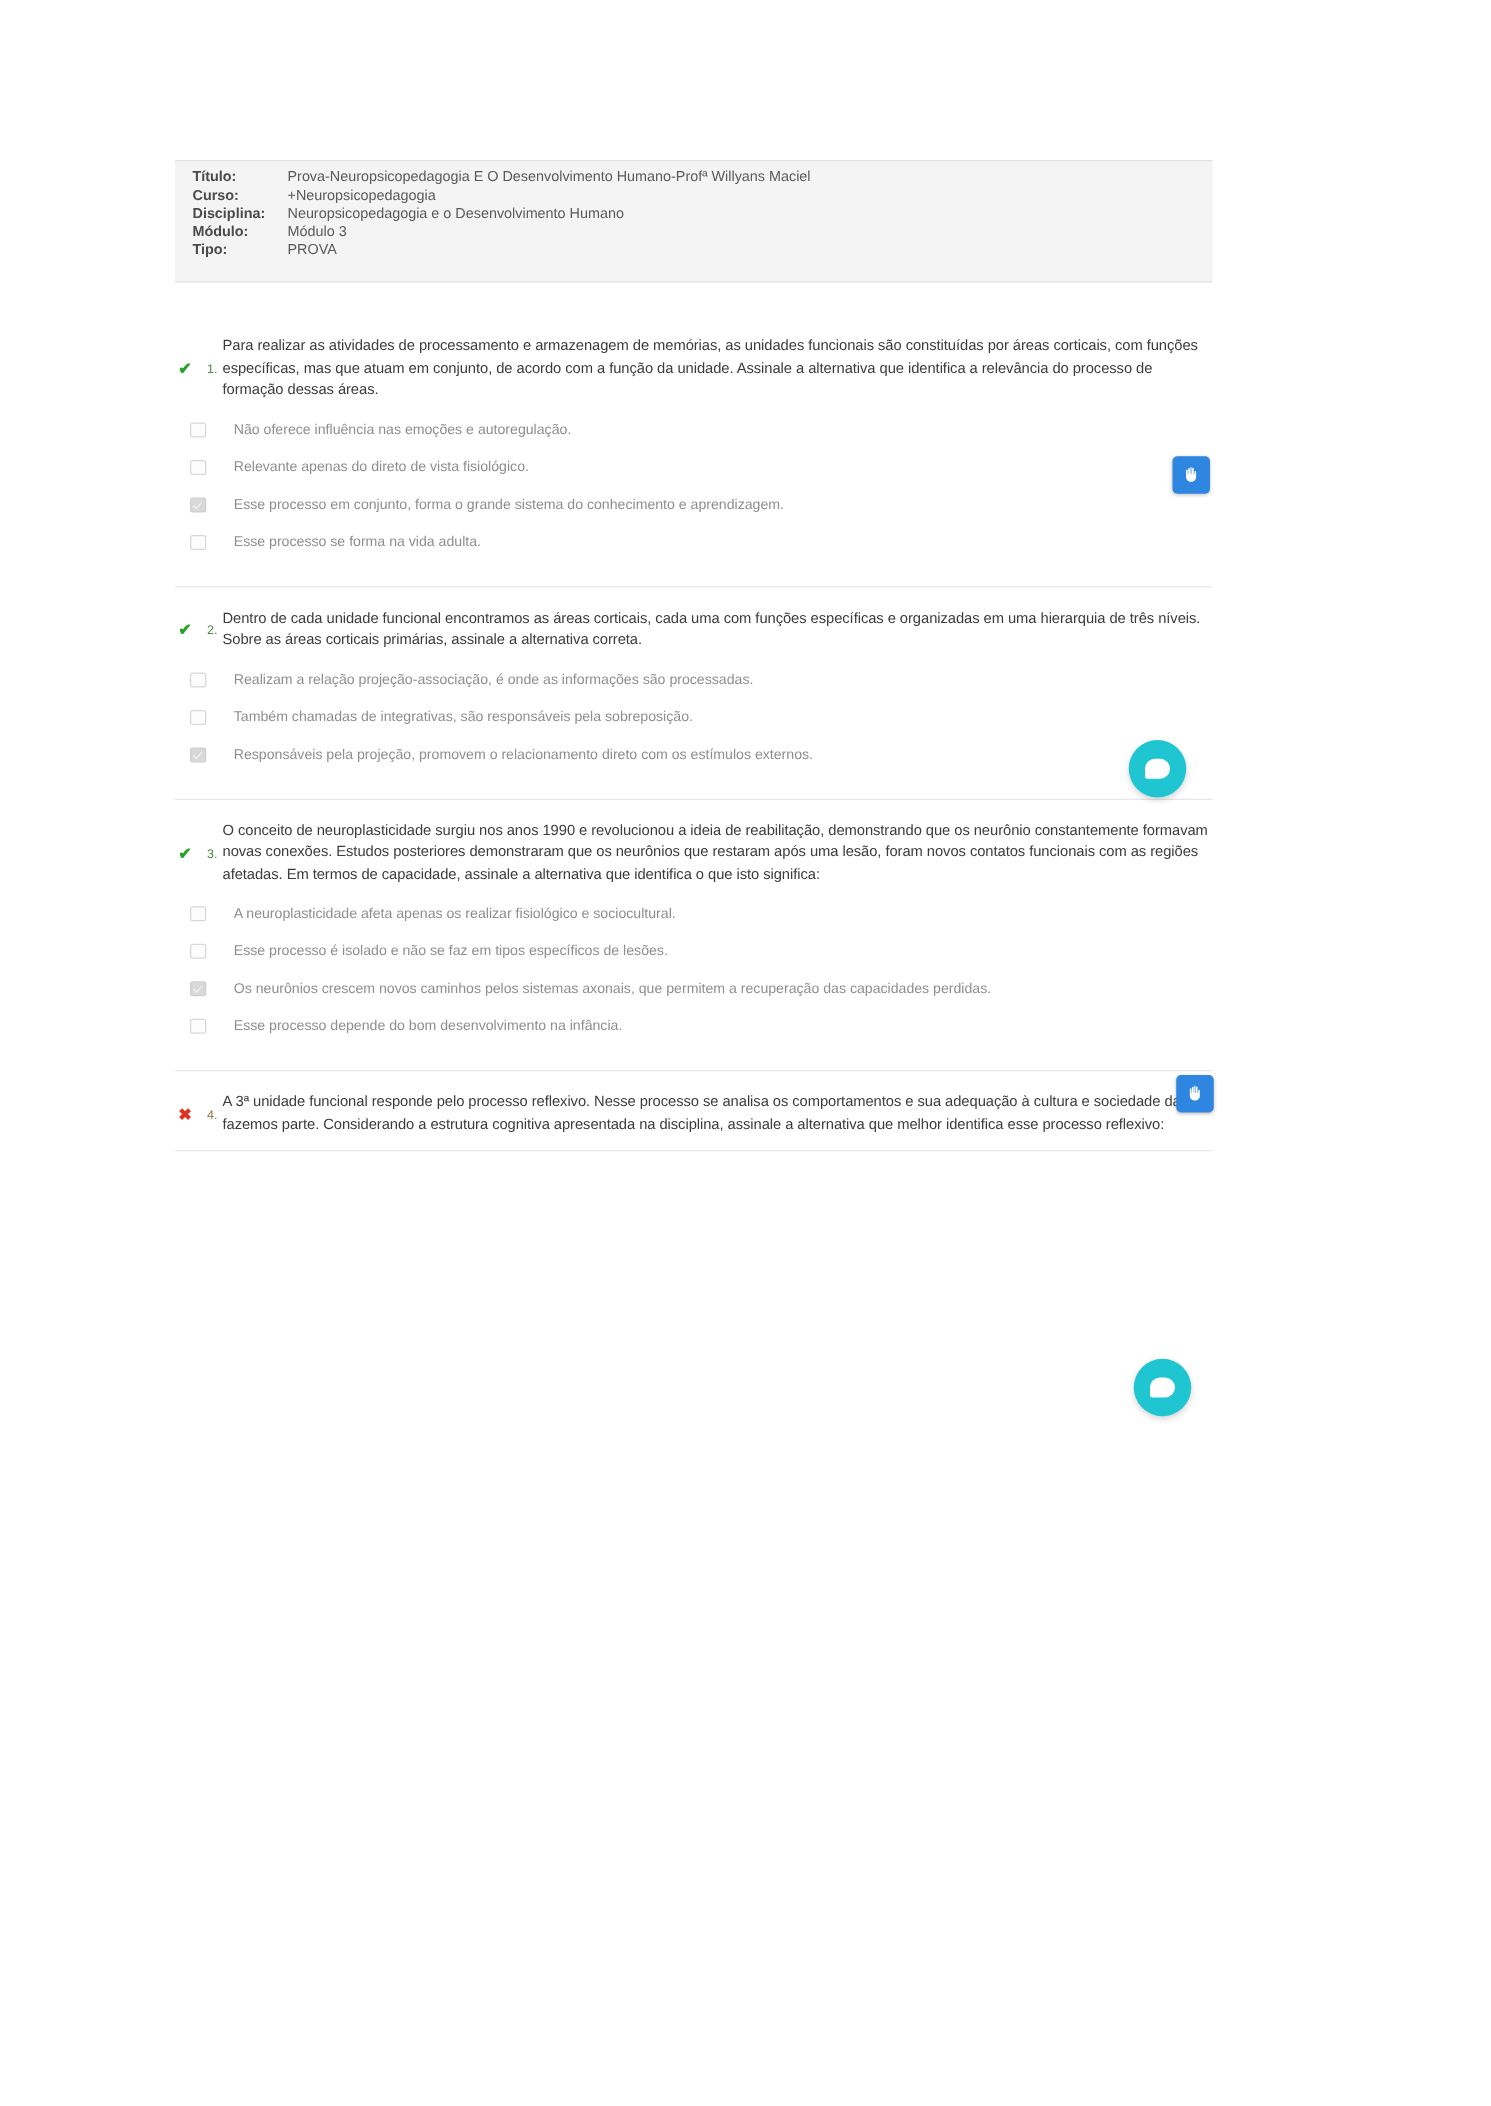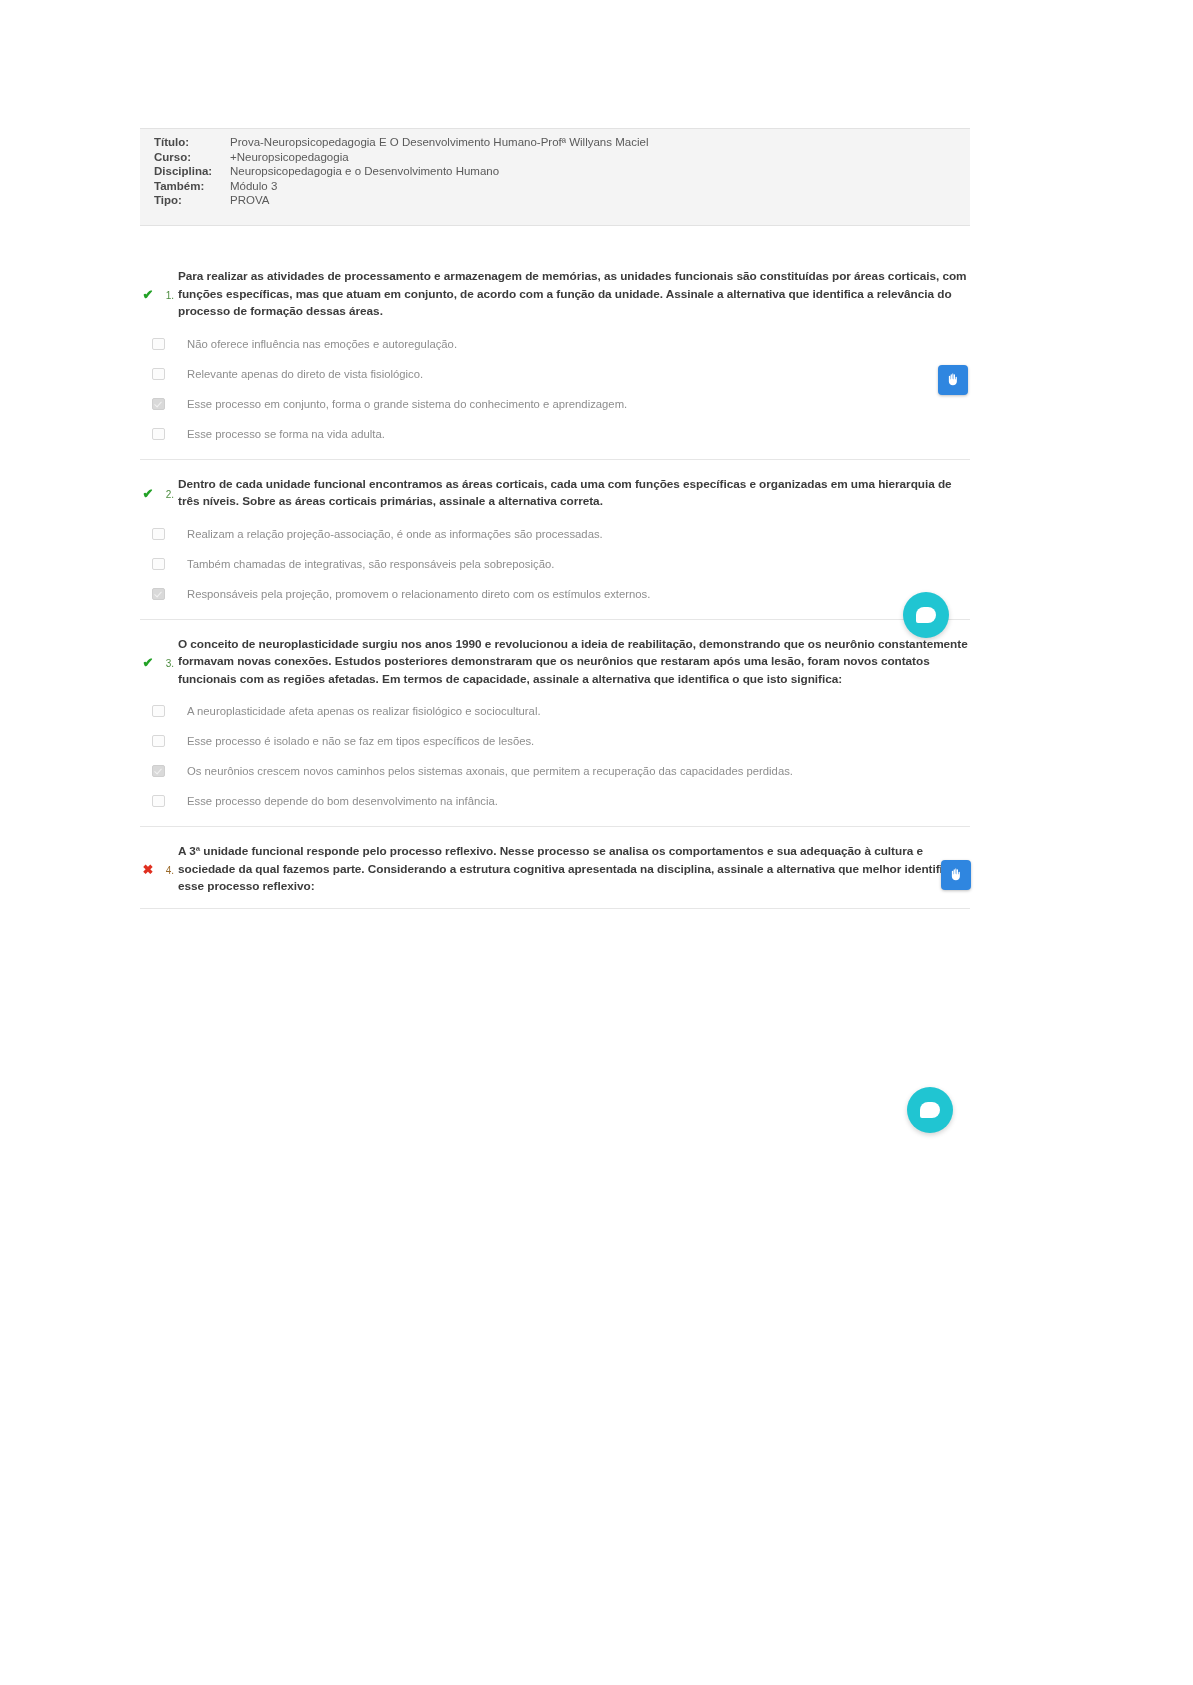--- a/index.html
+++ b/index.html
@@ -95,27 +95,27 @@
     text-align: right;
     padding-right: 4px;
     align-self: center;
     margin-top: 4px;
   }
   .q-num.wrong { color: #9a6a2a; }
 
   .q-text {
     flex: 1 1 auto;
     font-size: 11.8px;
-    font-weight: bold;
+    font-weight: normal;
     color: #3c3c3c;
     line-height: 17.5px;
     letter-spacing: -0.05px;
   }
 
-  .options { padding: 8px 0 8px 0; }
+  .options { padding: 8px 0 18px 0; }
 
   .option {
     display: flex;
     align-items: flex-start;
     padding: 6px 0 6px 0;
     min-height: 18px;
   }
 
   .opt-box {
     flex: 0 0 13px;
@@ -200,21 +200,21 @@
       </div>
       <div class="info-row">
         <div class="info-label">Curso:</div>
         <div class="info-value">+Neuropsicopedagogia</div>
       </div>
       <div class="info-row">
         <div class="info-label">Disciplina:</div>
         <div class="info-value">Neuropsicopedagogia e o Desenvolvimento Humano</div>
       </div>
       <div class="info-row">
-        <div class="info-label">Também:</div>
+        <div class="info-label">Módulo:</div>
         <div class="info-value">Módulo 3</div>
       </div>
       <div class="info-row">
         <div class="info-label">Tipo:</div>
         <div class="info-value">PROVA</div>
       </div>
     </div>
 
   <div class="quiz" id="quiz">
       <div class="question-block">

